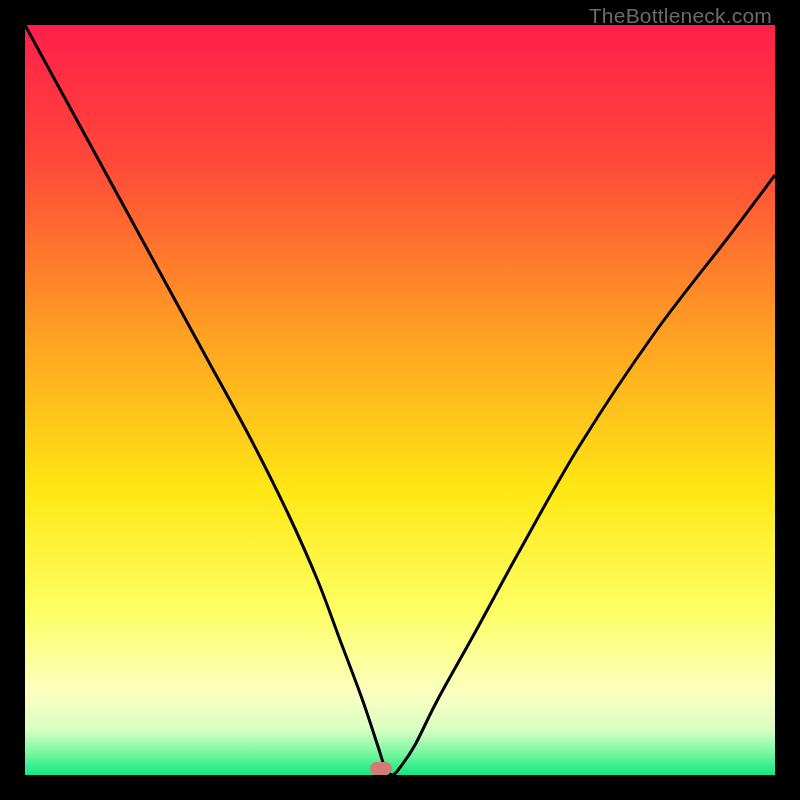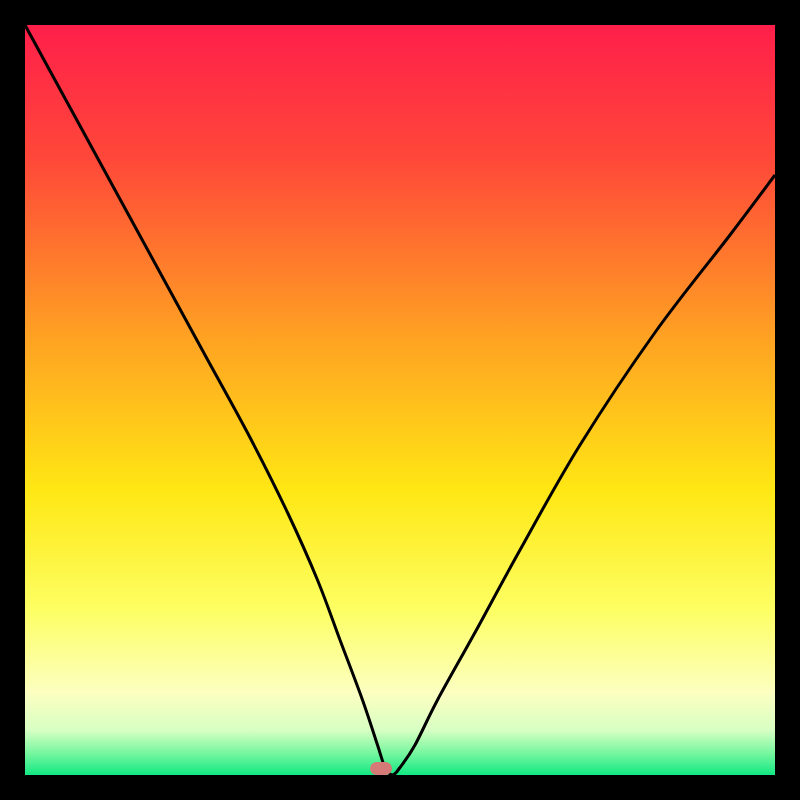--- a/index.html
+++ b/index.html
@@ -61,14 +61,15 @@
     <div class="gradient" id="grad" style="background: linear-gradient(rgb(255, 31, 74) 0%, rgb(255, 72, 57) 18%, rgb(255, 163, 34) 42%, rgb(255, 231, 20) 62%, rgb(253, 255, 99) 78%, rgb(252, 255, 192) 89%, rgb(216, 255, 195) 94%, rgb(122, 247, 160) 97%, rgb(17, 232, 130) 100%);"></div>
 
     <svg class="curve" viewBox="0 0 750 750" preserveAspectRatio="none">
       <path id="curvePath" d="M 0 0 C 7.5 13.75 30 55 45 82.5 C 60 110 75 137.5 90 165 C 105 192.5 120 219.99999999999994 135 247.49999999999994 C 150 274.99999999999994 165 302.49999999999994 180 329.99999999999994 C 195 357.49999999999994 211.25 386.25 225 412.5 C 238.75 438.75 251.25 463.75 262.5 487.5 C 273.75 511.25 283.75 533.75 292.5 555 C 301.25 576.25 307.5 595 315 615 C 322.5 635 331.25 657.5 337.5 675 C 343.75 692.5 348.75 708.75 352.5 720 C 356.25 731.25 357.5 737.5 360 742.5 C 362.5 747.5 365 750 367.5 750 C 370 750 371.25 747.5 375 742.5 C 378.75 737.5 383.75 731.25 390 720 C 396.25 708.75 402.50000000000006 693.75 412.50000000000006 675 C 422.50000000000006 656.25 436.25 632.5 450 607.5 C 463.75 582.5 477.5 556.25 495 525 C 512.5 493.75 532.5 456.25 555 420 C 577.5 383.75 605 342.5 630 307.5 C 655 272.5 685 236.25 705 210 C 725 183.75 742.5 160 750 150" fill="none" stroke="#000" stroke-width="3"></path>
     </svg>
 
     <div class="marker" id="marker" style="left: calc(47.5% - 11px); bottom: 0px;"></div>
 
   </div>
 
+  <div class="watermark">TheBottleneck.com</div>
 
 </div>
 
 </body></html>

